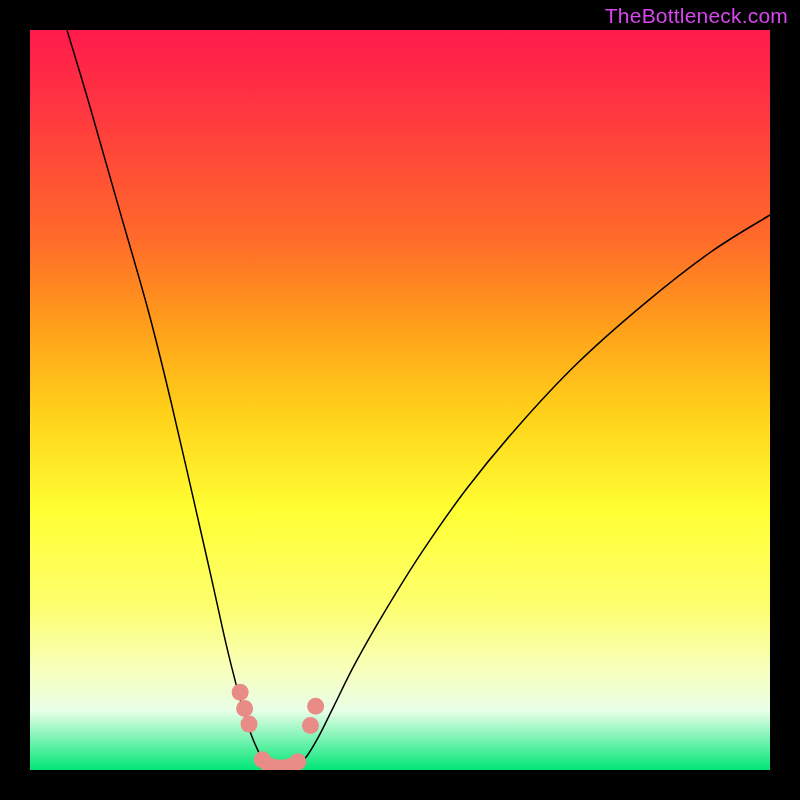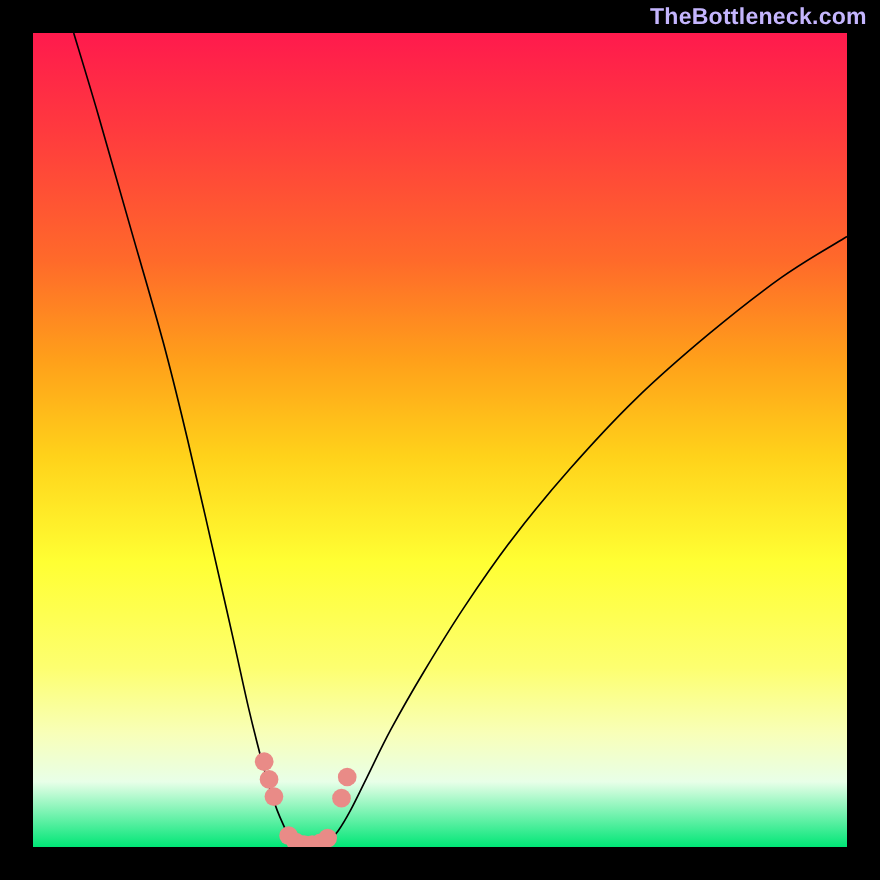--- a/index.html
+++ b/index.html
@@ -38,23 +38,23 @@
       #fdff70 78%,
       #f8ffb8 86%,
       #e8ffe8 92%,
       #00e676 100%
     );
   }
   .watermark {
     position: absolute;
     top: 4px;
     right: 12px;
-    color: #c4b5fd;
+    color: #d946ef;
     font-size: 21px;
-    font-weight: 700;
+    font-weight: 400;
     letter-spacing: 0.2px;
     user-select: none;
   }
   svg.overlay {
     position: absolute;
     inset: 0;
   }
   .curve {
     fill: none;
     stroke: #000;

